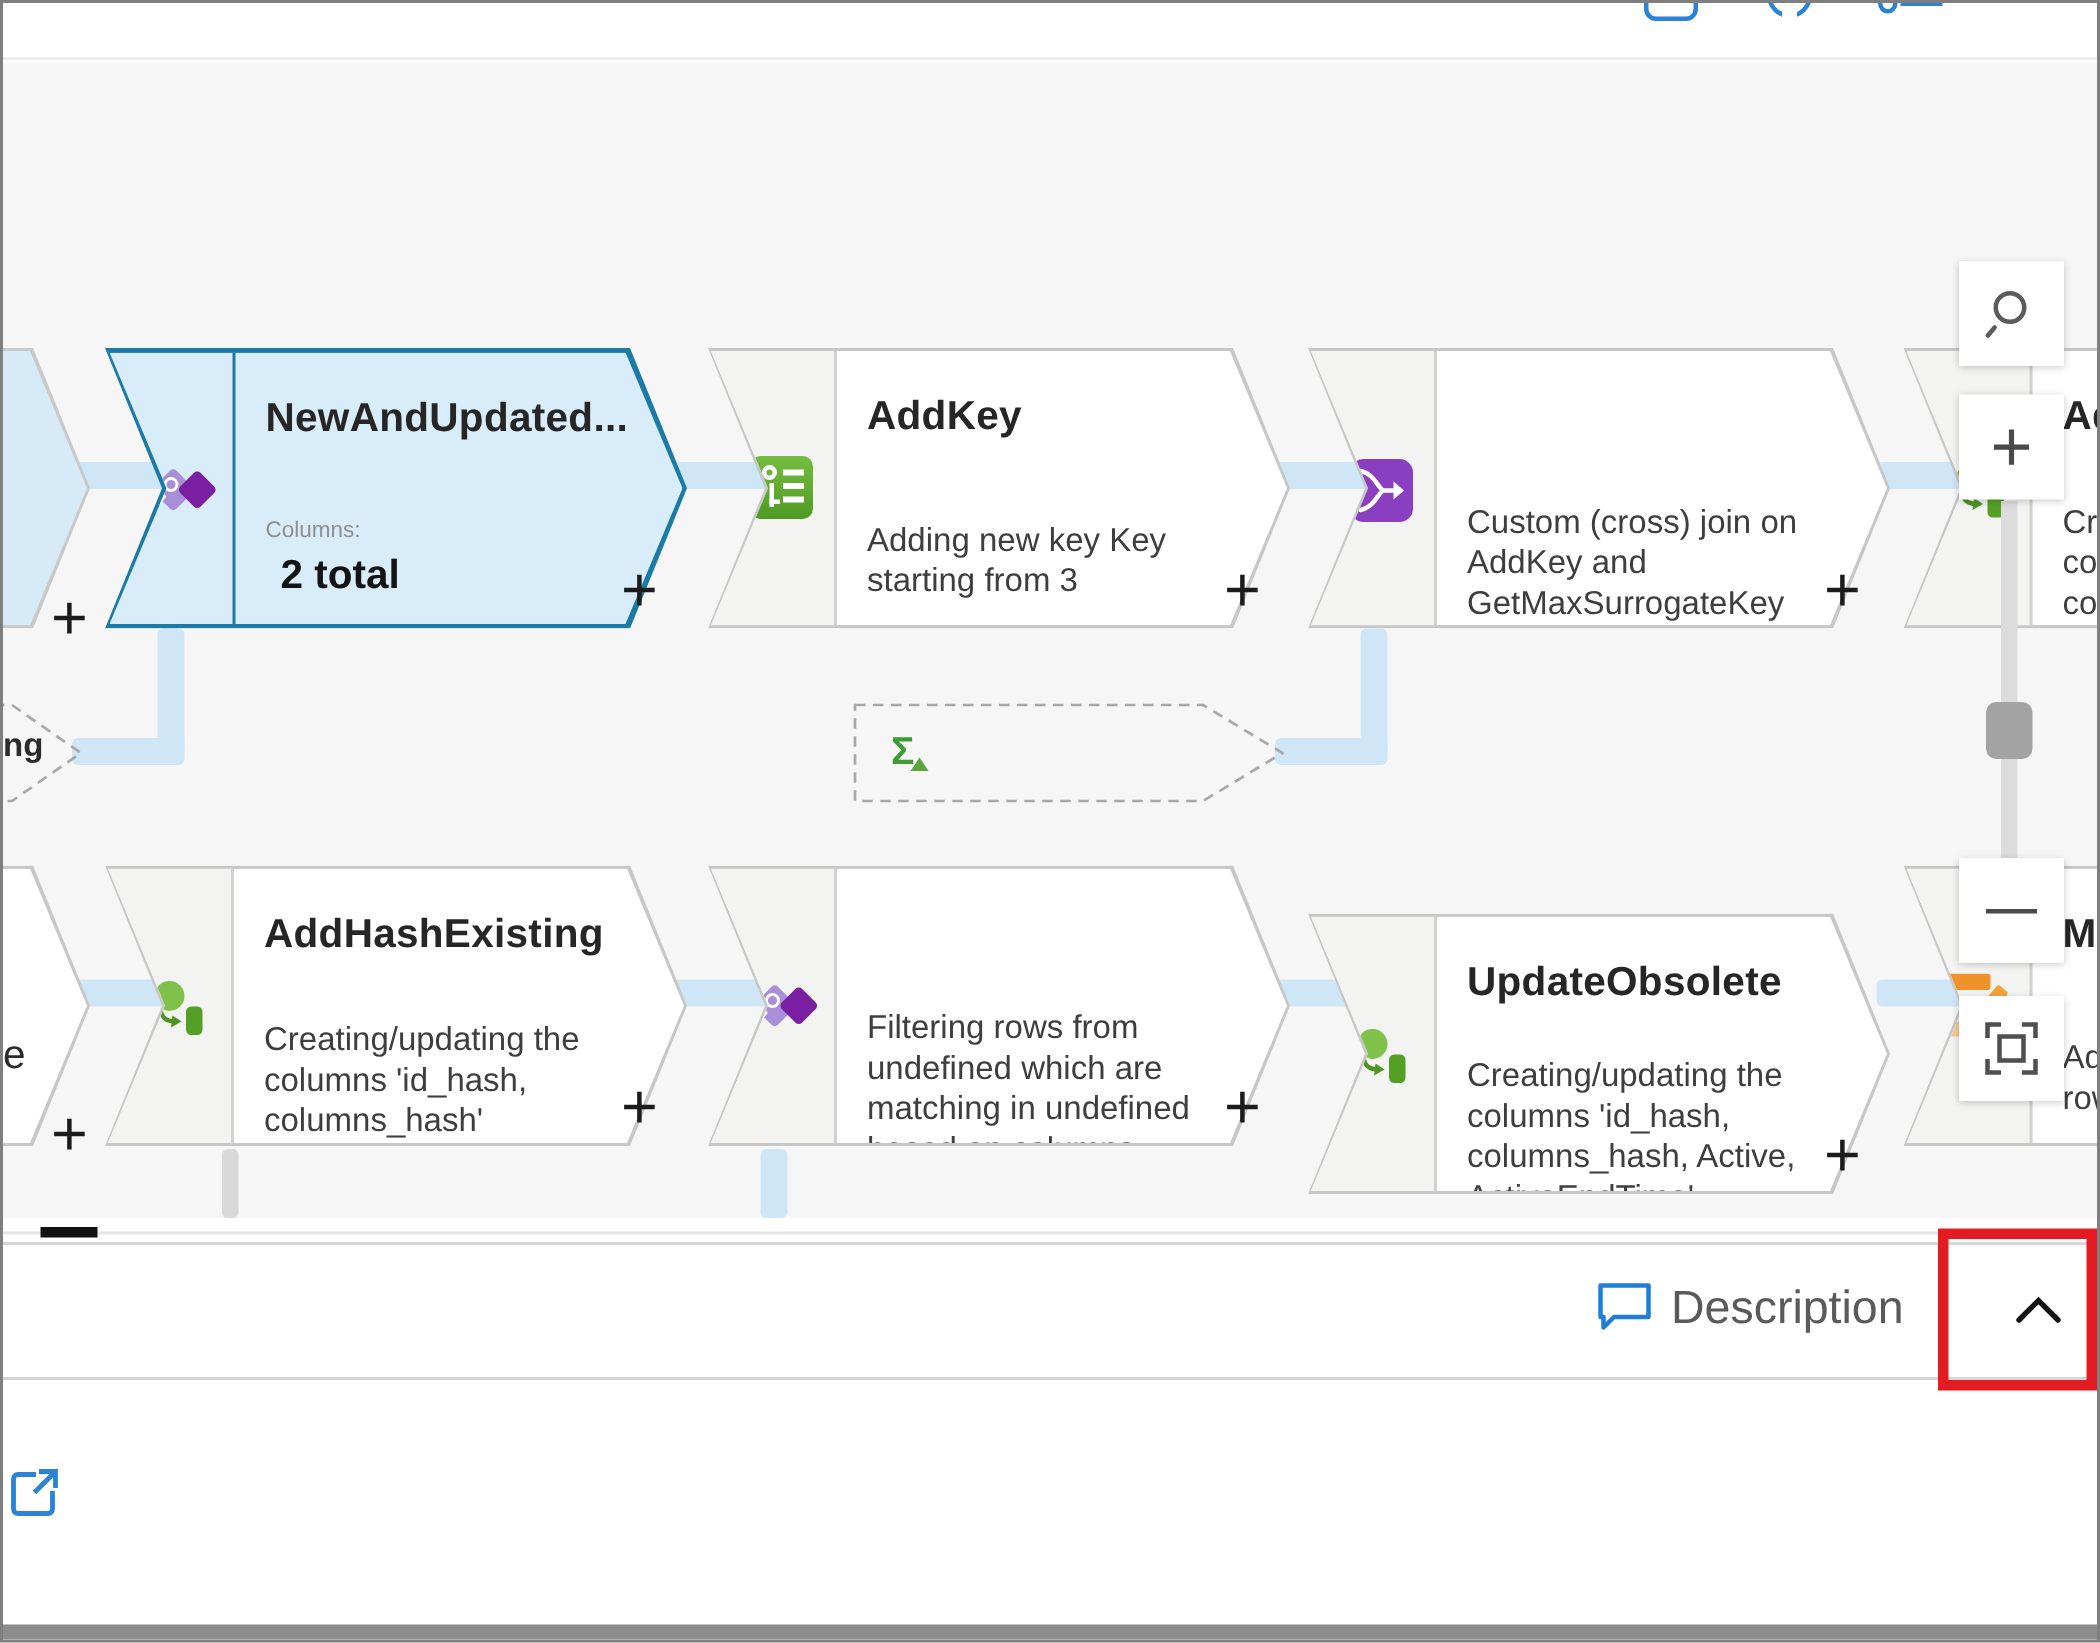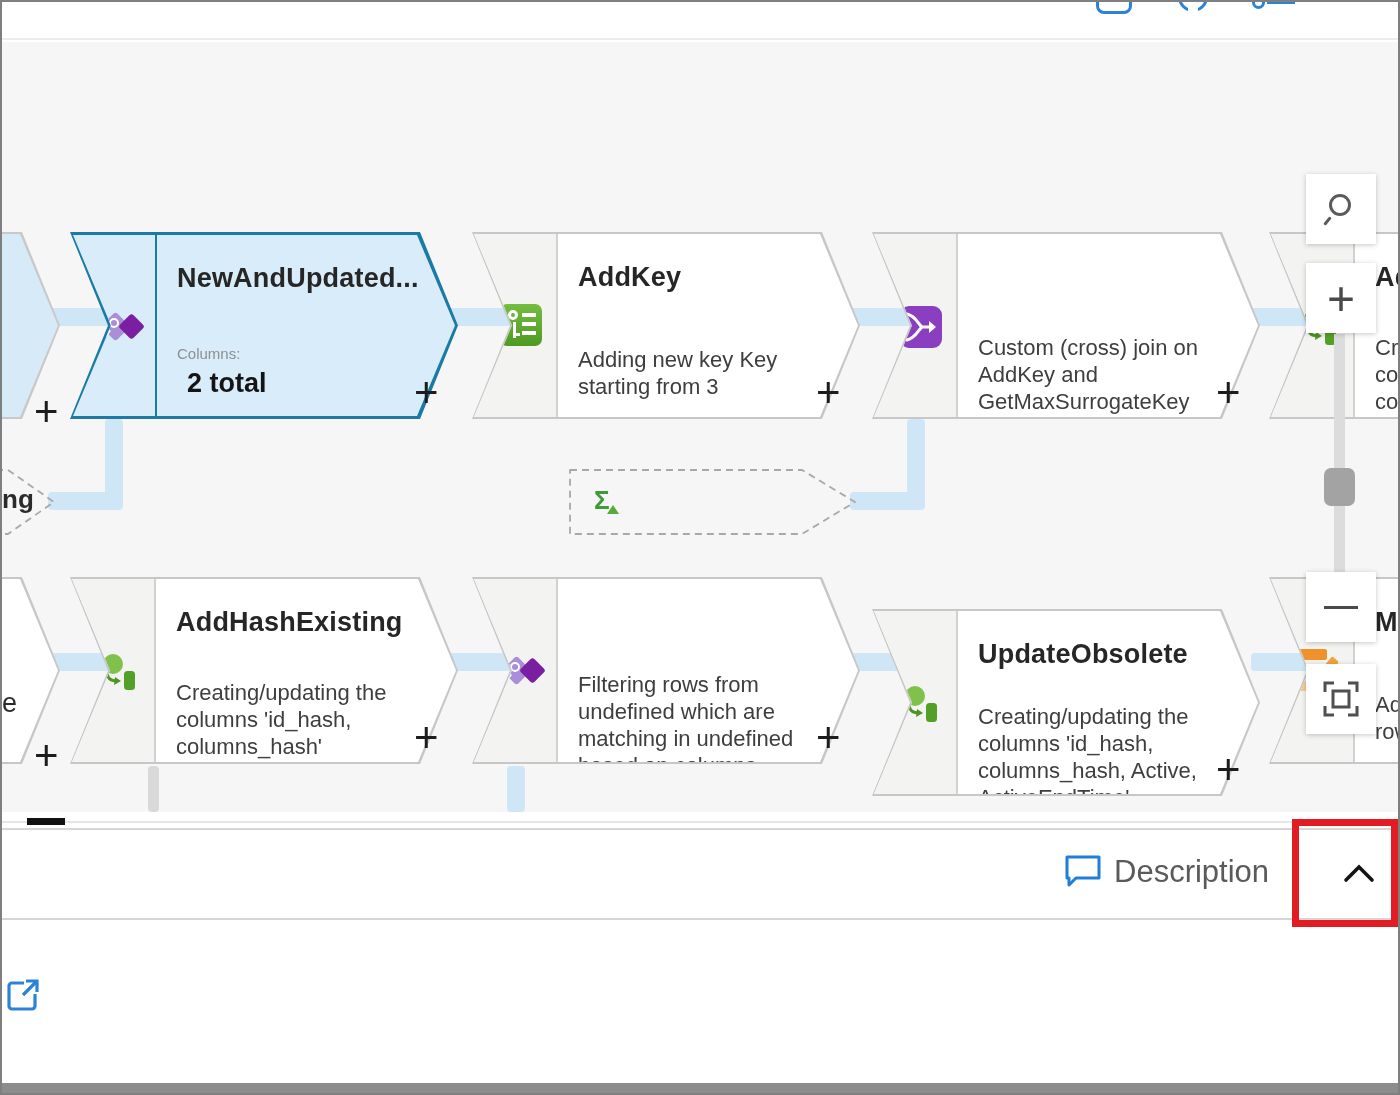--- a/index.html
+++ b/index.html
@@ -72,21 +72,21 @@
   .mag .lens { position:absolute; left:3px; top:0; width:22px; height:22px;
                border:3px solid #5b5b5b; border-radius:50%; }
   .mag .hand { position:absolute; left:0; top:22px; width:3px; height:10px;
                background:#5b5b5b; transform:rotate(40deg); border-radius:2px; }
   #zoom-track { position:absolute; left:1332px; top:292px; width:11px; height:240px;
                 background:#dcdcdc; z-index:5; }
   #zoom-thumb { position:absolute; left:1322px; top:426px; width:31px; height:38px;
                 background:#a3a3a3; border-radius:7px; z-index:7; cursor:grab; }
 
   
-  .dashed-label { position:absolute; font-size:26px; font-weight:700; color:#2b2b2b; z-index:3; white-space:nowrap; }
+  .dashed-label { position:absolute; font-size:22px; font-weight:700; color:#2b2b2b; z-index:3; white-space:nowrap; }
   .sigma { color:#3f9b35; font-weight:700; font-size:26px; position:relative; }
   .sigma .tri { position:absolute; right:-9px; bottom:2px; width:0; height:0;
                 border-left:6px solid transparent; border-right:6px solid transparent;
                 border-bottom:9px solid #58a83a; }
 
   
   .ic-derived svg, .ic-join svg, .ic-alter svg { display:block; }
 
   
   #canvas-edge-line { position:absolute; left:0; top:819px; width:100%; height:2px; background:#e6e6e6; }

